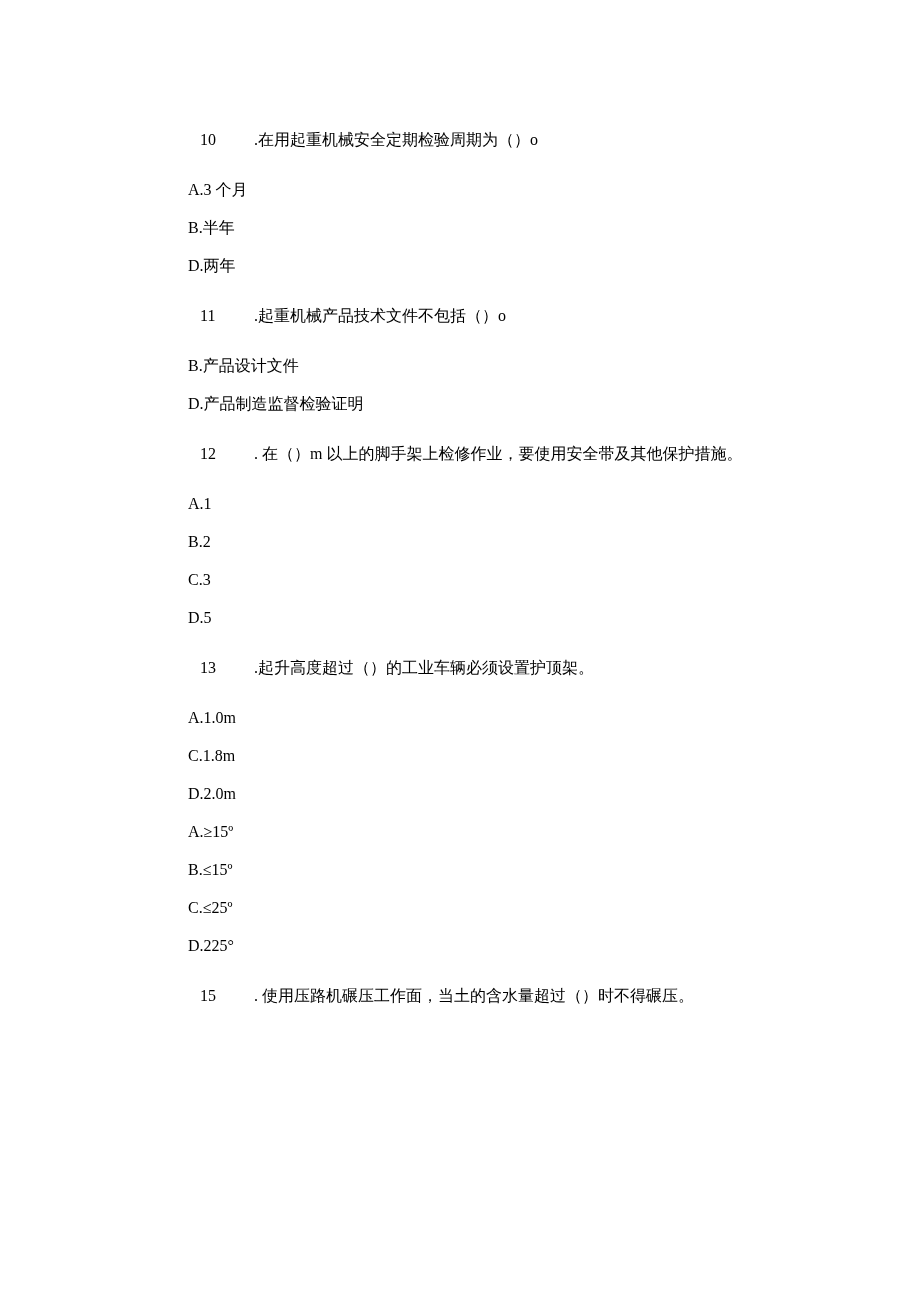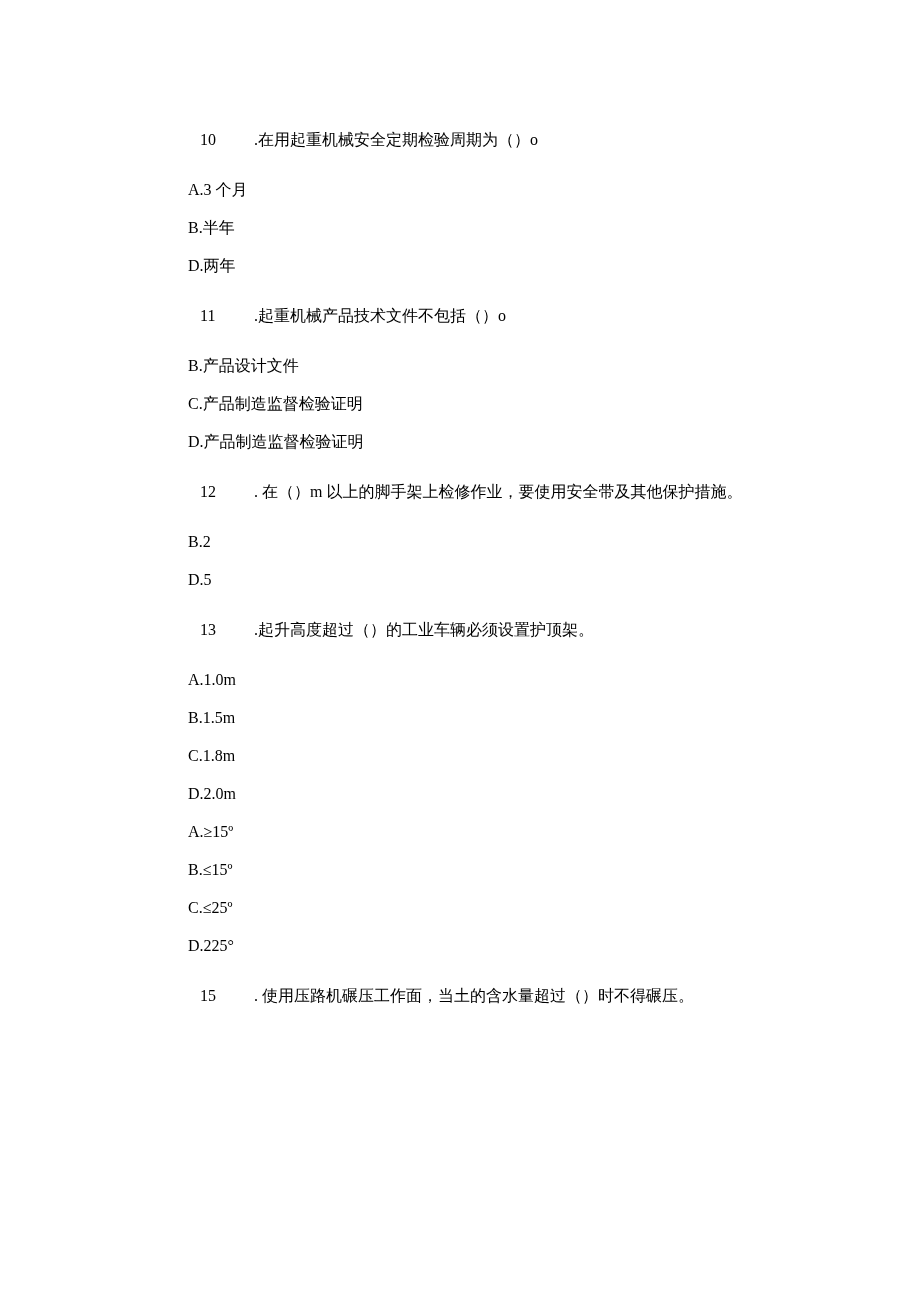--- a/index.html
+++ b/index.html
@@ -43,40 +43,40 @@
   <div class="option">B.半年</div>
   <div class="option">D.两年</div>
 </div>
 
 <div class="question">
   <div class="question-text">
     <span class="q-num">11</span>
     <span>.起重机械产品技术文件不包括（）o</span>
   </div>
   <div class="option">B.产品设计文件</div>
-  <div class="option">C.产品制造监督检验证明</div>
   <div class="option">D.产品制造监督检验证明</div>
 </div>
 
 <div class="question">
   <div class="question-text">
     <span class="q-num">12</span>
     <span>. 在（）m 以上的脚手架上检修作业，要使用安全带及其他保护措施。</span>
   </div>
+  <div class="option">A.1</div>
   <div class="option">B.2</div>
+  <div class="option">C.3</div>
   <div class="option">D.5</div>
 </div>
 
 <div class="question">
   <div class="question-text">
     <span class="q-num">13</span>
     <span>.起升高度超过（）的工业车辆必须设置护顶架。</span>
   </div>
   <div class="option">A.1.0m</div>
-  <div class="option">B.1.5m</div>
   <div class="option">C.1.8m</div>
   <div class="option">D.2.0m</div>
 </div>
 
 <div class="question">
   <div class="option">A.≥15º</div>
   <div class="option">B.≤15º</div>
   <div class="option">C.≤25º</div>
   <div class="option">D.225°</div>
 </div>

